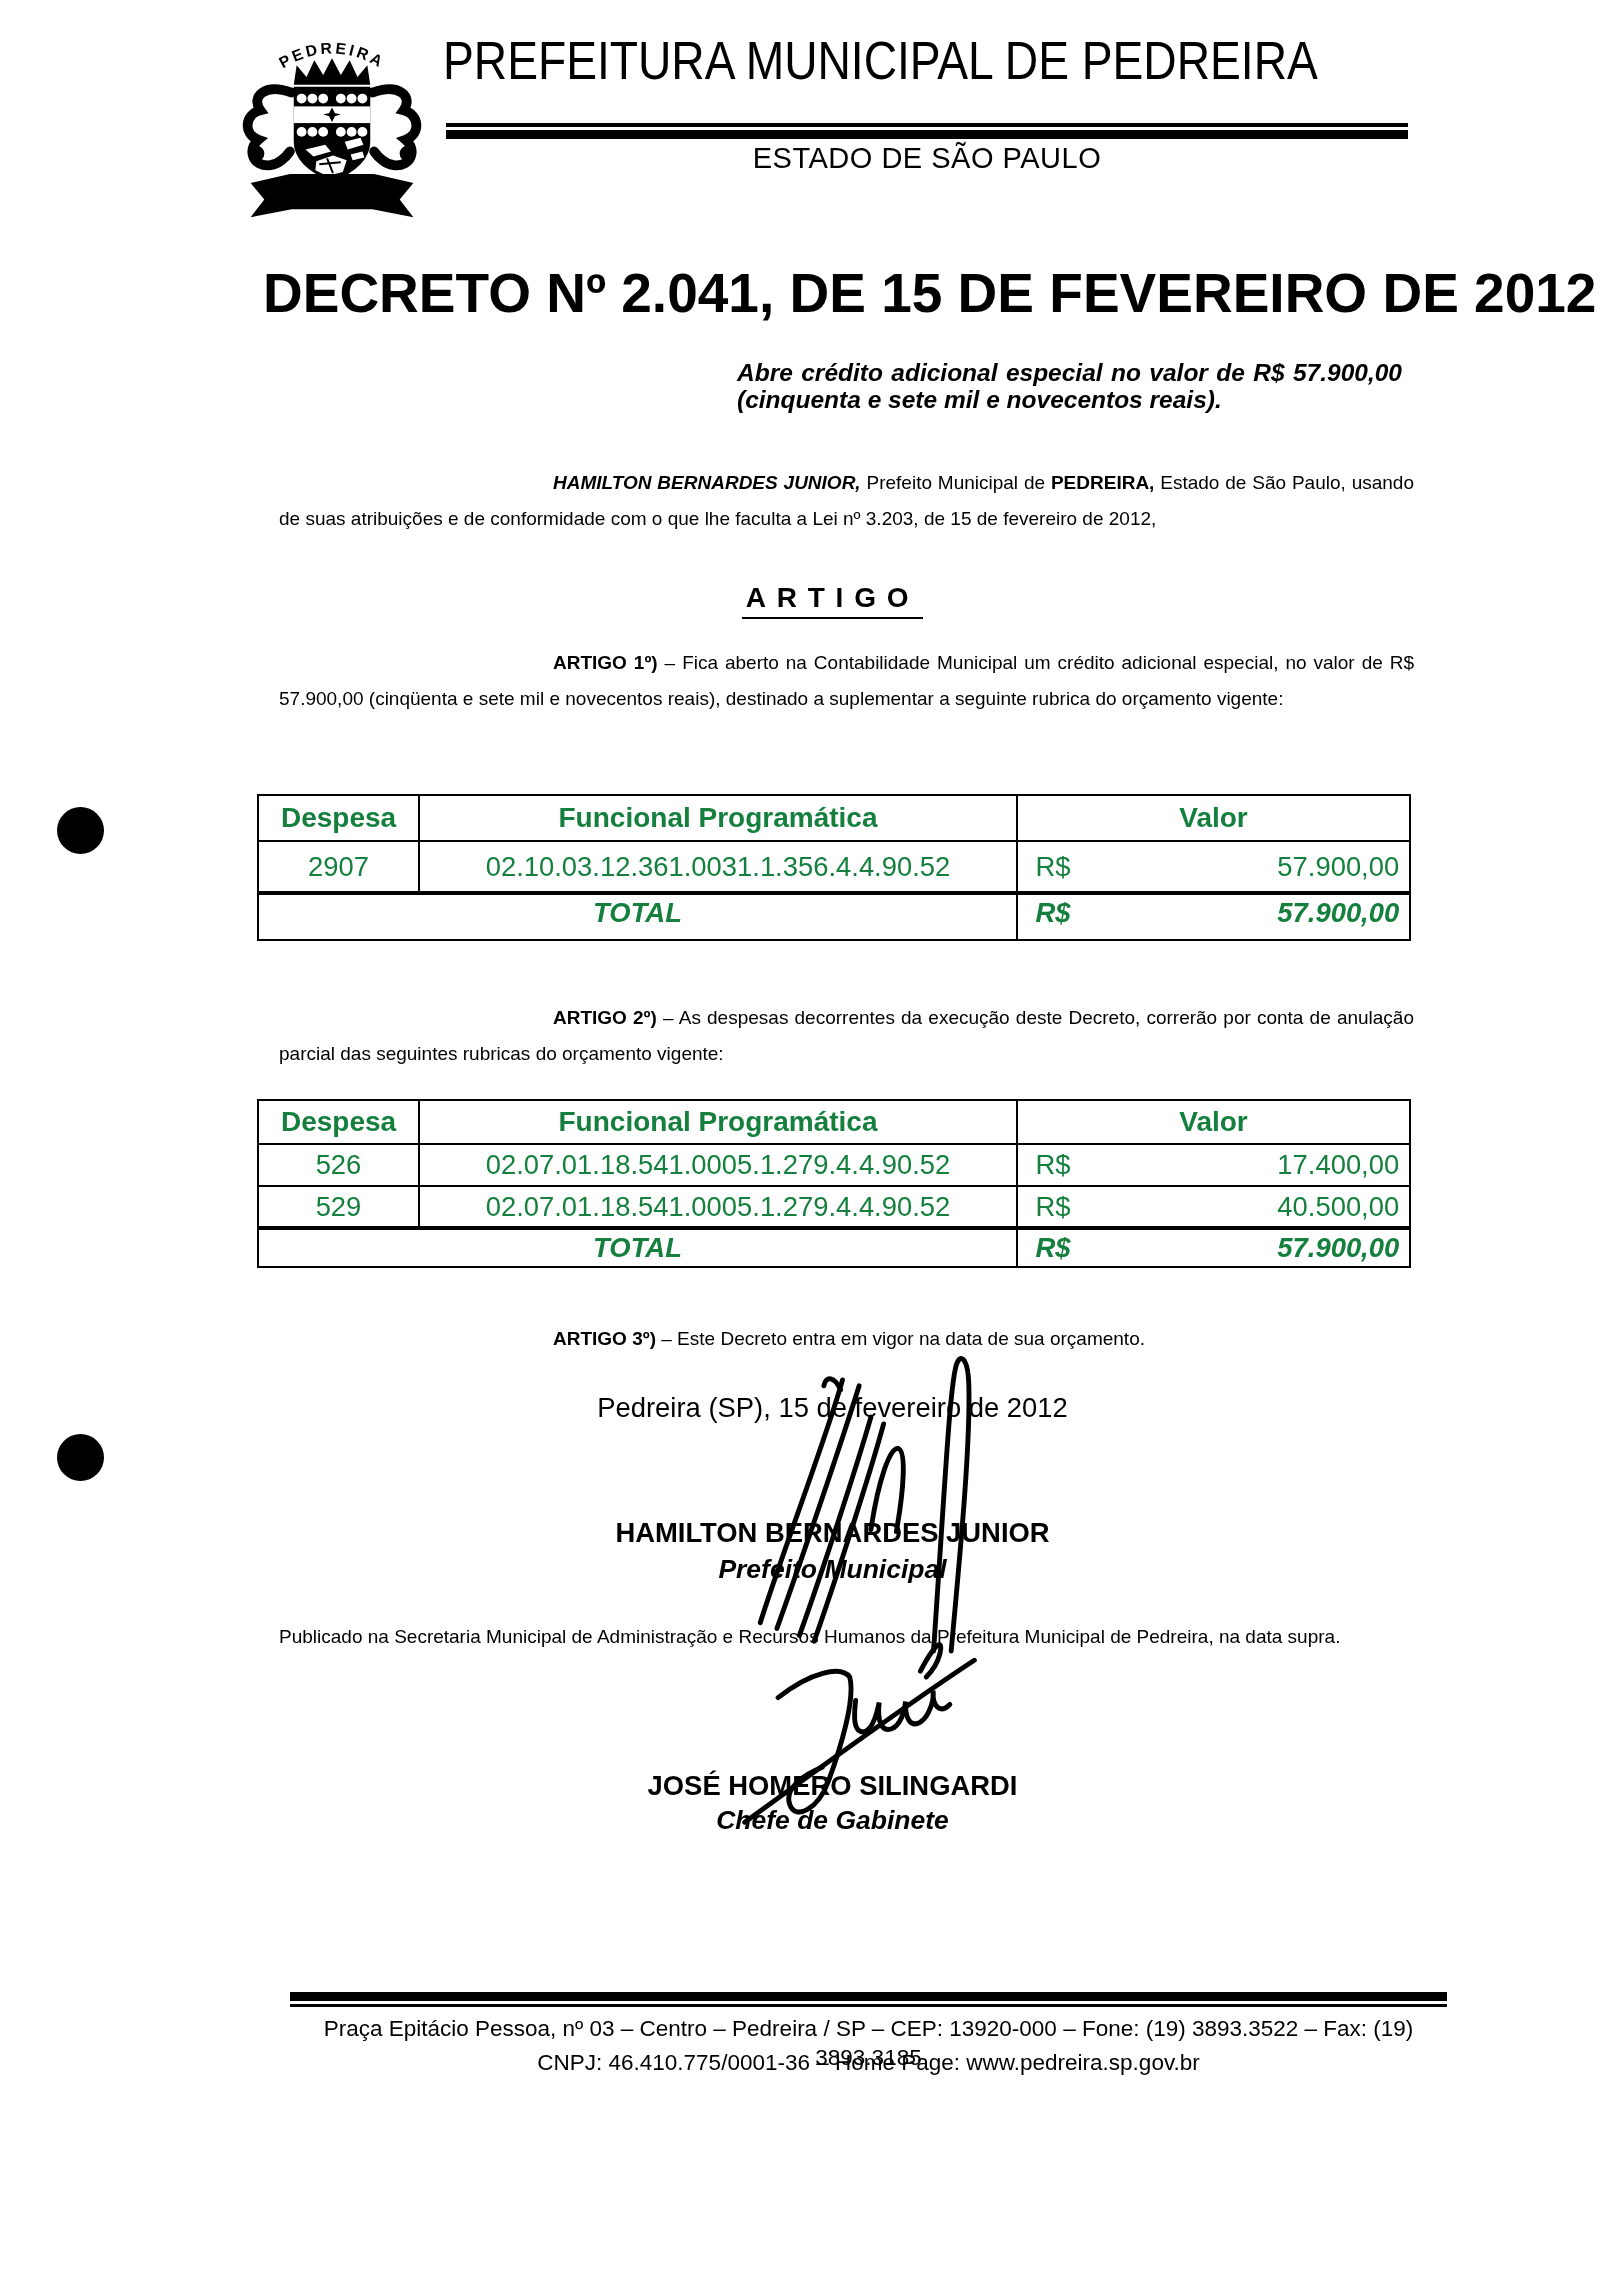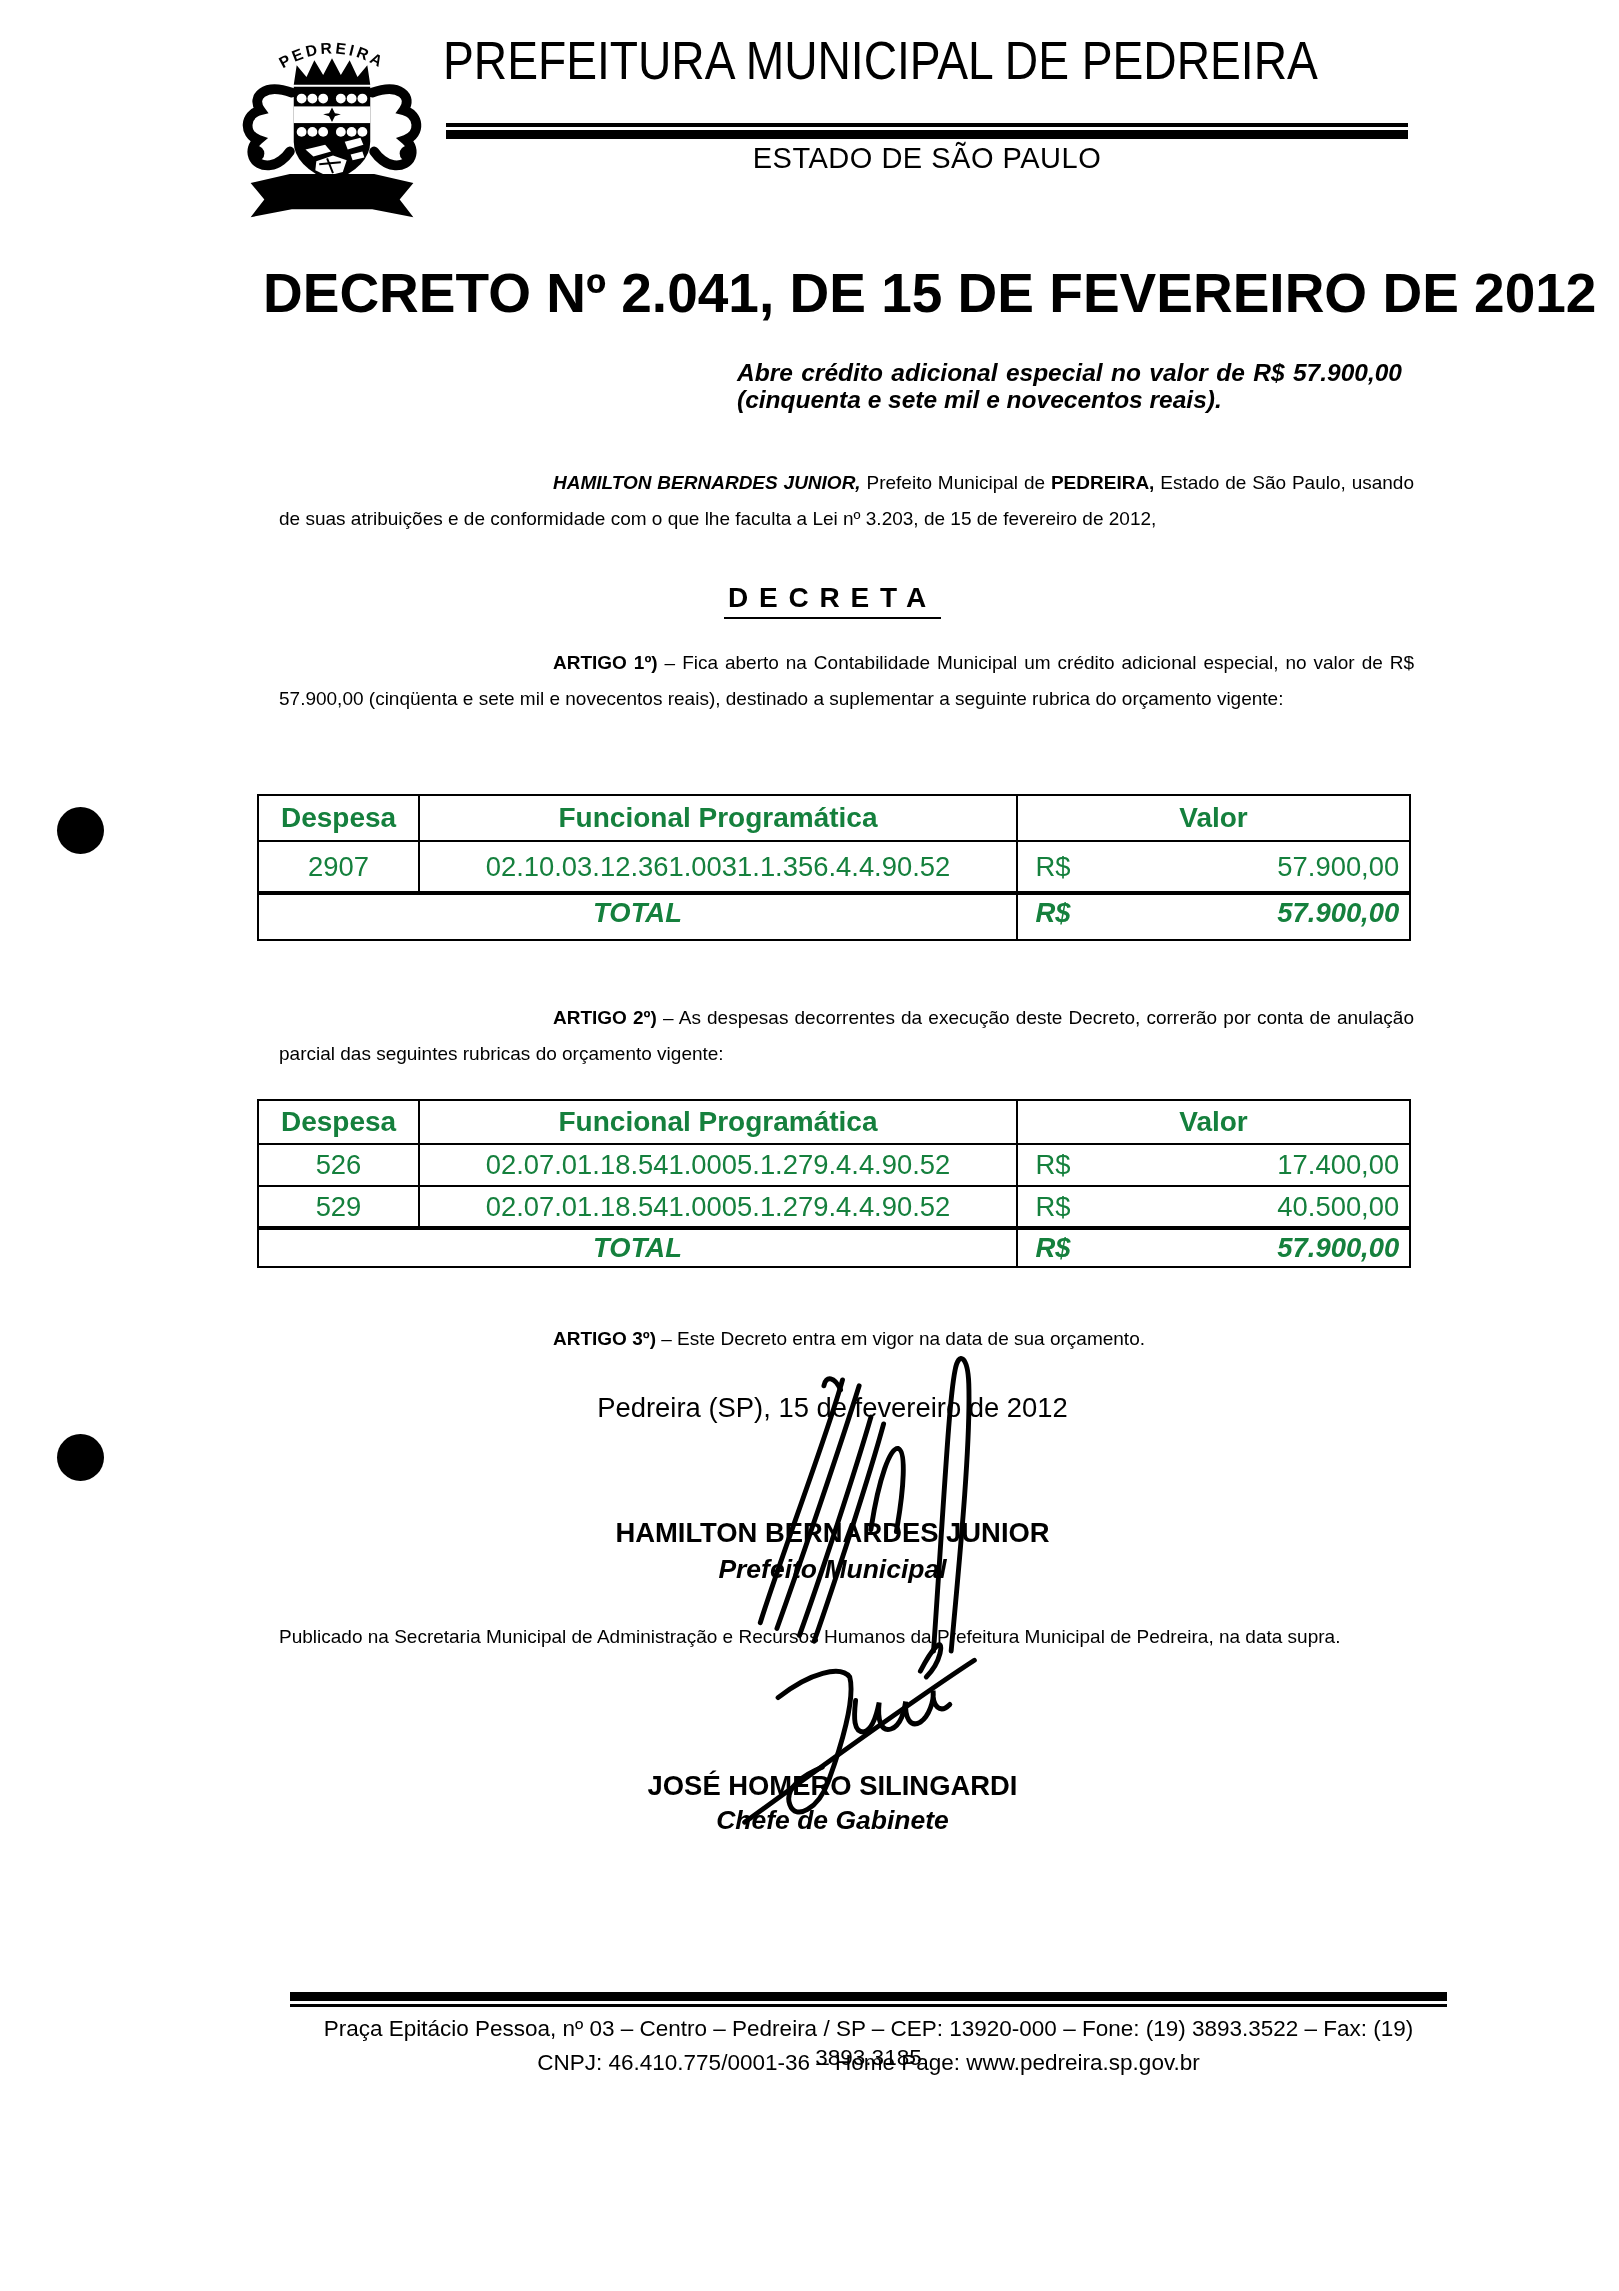--- a/index.html
+++ b/index.html
@@ -175,21 +175,21 @@
 
   <div class="abs doc-title">DECRETO Nº 2.041, DE 15 DE FEVEREIRO DE 2012</div>
 
   <div class="abs ementa">Abre crédito adicional especial no valor de R$ 57.900,00 (cinquenta e sete mil e novecentos reais).</div>
 
   <div class="abs para indent intro">
     <span class="bi">HAMILTON BERNARDES JUNIOR,</span><span> Prefeito Municipal de </span><span class="bold">PEDREIRA,</span><span> Estado de São Paulo, usando de suas atribuições e de conformidade com o que lhe faculta a Lei nº 3.203, de 15 de fevereiro de 2012,</span>
   </div>
 
   <div class="abs decreta-wrap">
-    <span class="decreta">DECRETA</span>
+    <span class="decreta">ARTIGO</span>
   </div>
 
   <div class="abs para indent artigo1">
     <span class="bold">ARTIGO 1º)</span><span> – Fica aberto na Contabilidade Municipal um crédito adicional especial, no valor de R$ 57.900,00 (cinqüenta e sete mil e novecentos reais), destinado a suplementar a seguinte rubrica do orçamento vigente:</span>
   </div>
 
   <table class="decree t1">
     <tbody>
         <tr class="hrow">
       <th class="col-despesa">Despesa</th>

